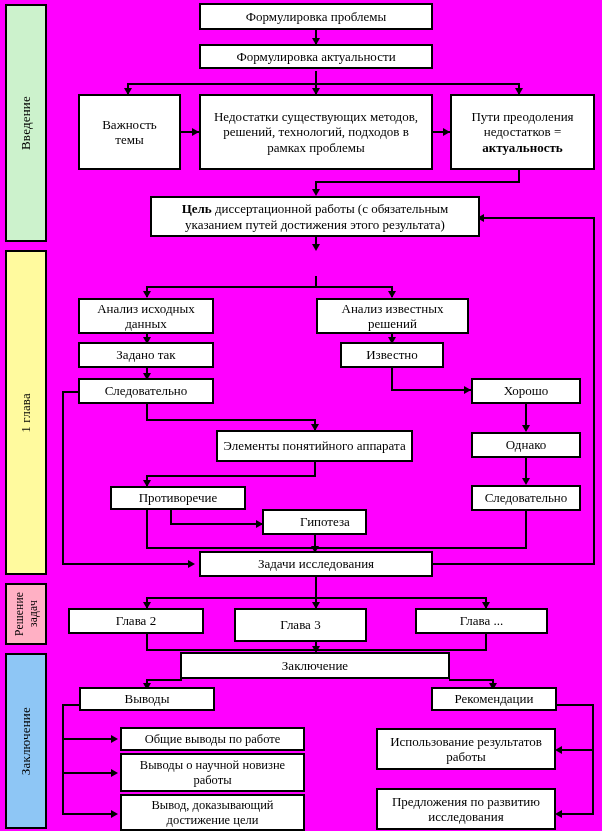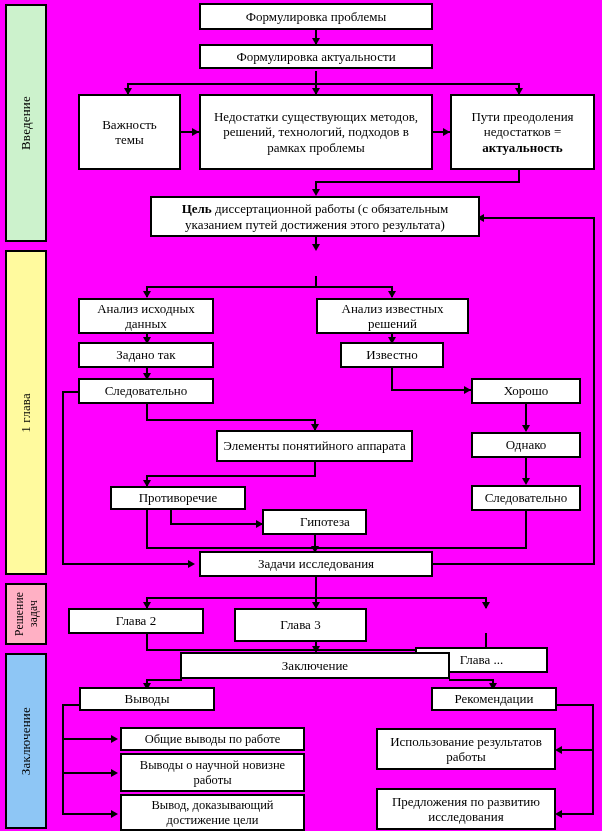--- a/index.html
+++ b/index.html
@@ -270,21 +270,21 @@
   <div class="node" style="left:471px;top:485px;width:110px;height:26px;">Следовательно</div>
 
   <div class="node" style="left:262px;top:509px;width:105px;height:26px;padding-left:25px;">Гипотеза</div>
 
   <div class="node" style="left:199px;top:551px;width:234px;height:26px;">Задачи исследования</div>
 
   <div class="node" style="left:68px;top:608px;width:136px;height:26px;">Глава 2</div>
 
   <div class="node" style="left:234px;top:608px;width:133px;height:34px;">Глава 3</div>
 
-  <div class="node" style="left:415px;top:608px;width:133px;height:26px;margin-top:39px;">Глава ...</div>
+  <div class="node" style="left:415px;top:608px;width:133px;height:26px;">Глава ...</div>
 
   <div class="node" style="left:180px;top:652px;width:270px;height:27px;">Заключение</div>
 
   <div class="node" style="left:79px;top:687px;width:136px;height:24px;">Выводы</div>
 
   <div class="node" style="left:431px;top:687px;width:126px;height:24px;">Рекомендации</div>
 
   <div class="node small" style="left:120px;top:727px;width:185px;height:24px;">Общие выводы по работе</div>
 
   <div class="node small" style="left:120px;top:753px;width:185px;height:39px;">Выводы о научной новизне работы</div>

